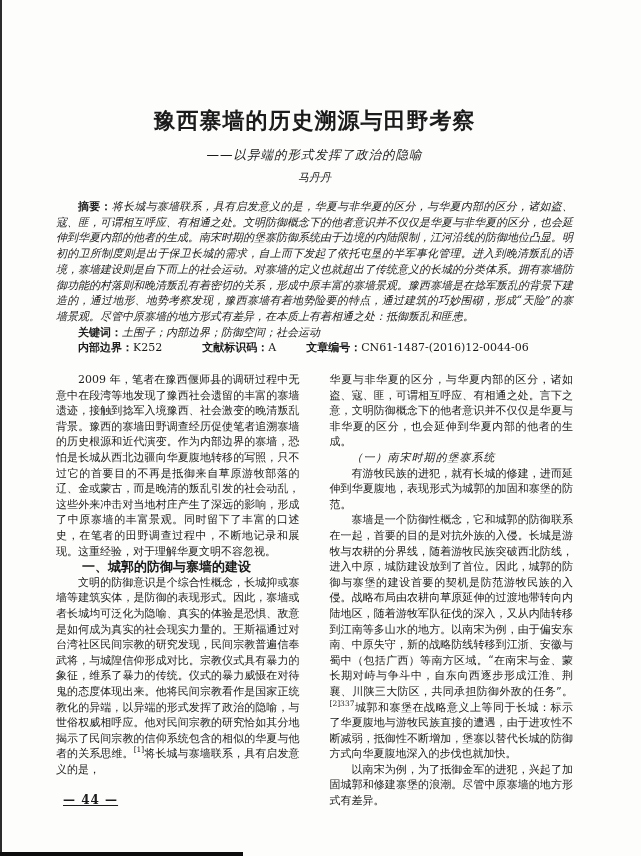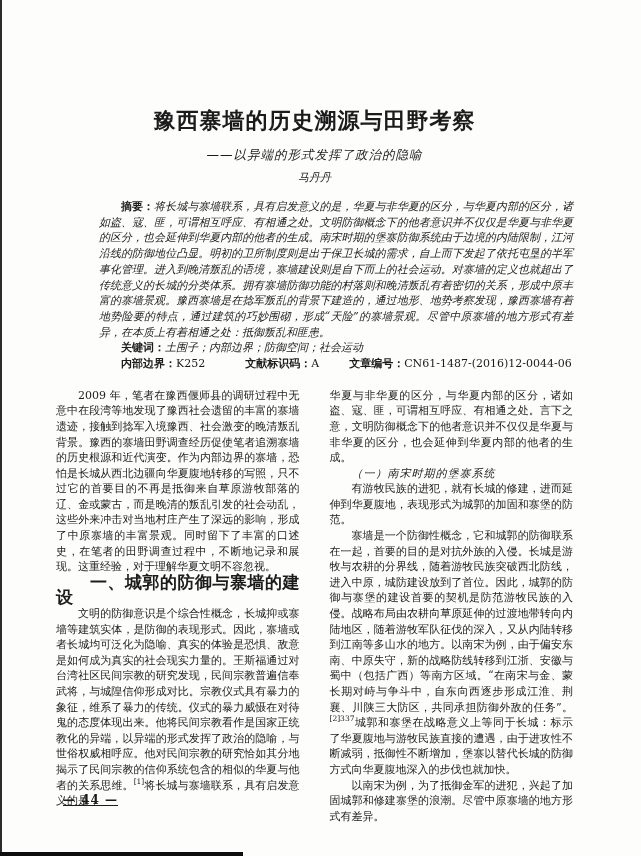--- a/index.html
+++ b/index.html
@@ -23,21 +23,21 @@
   }
   .subtitle{
     margin-top:13px;text-align:center;
     font-size:12.5px;font-style:italic;letter-spacing:1px;line-height:16px;
   }
   .author{
     margin-top:7px;text-align:center;
     font-size:11px;font-style:italic;line-height:15px;
   }
   .abstract-block{
-    margin-top:14px;font-size:11px;line-height:15.7px;text-align:justify;margin-left:43px;
+    margin-top:14px;font-size:11px;line-height:15.7px;text-align:justify;
   }
   .abstract-body{font-style:italic;}
   .abstract-block p{margin:0;text-indent:2em;}
   .lbl{
     font-style:normal;font-weight:bold;
     font-family:"Liberation Sans","DejaVu Sans",sans-serif;
   }
   .meta-line{
     margin:0;font-size:11px;line-height:15.7px;text-indent:1em;white-space:nowrap;
   }
@@ -48,21 +48,21 @@
     display:flex;gap:30px;margin-top:16px;
   }
   .col{
     width:calc(50% - 7px);font-size:11px;line-height:15.6px;text-align:justify;
   }
   .col p{margin:0;text-indent:2em;}
   .col p.no-indent{text-indent:0;}
   .sec-heading{
     margin:0;text-indent:2em;font-weight:bold;
     font-family:"Liberation Sans","DejaVu Sans",sans-serif;
-    font-size:17px;line-height:15.6px;
+    font-size:13px;line-height:15.6px;
   }
   .sub-heading{
     margin:0;text-indent:2em;font-style:italic;
     font-size:11px;line-height:15.6px;letter-spacing:1px;
   }
   sup.cite{font-size:7.5px;line-height:0;}
   .page-number{
     position:absolute;left:63px;top:793px;
     font-size:12px;font-weight:bold;letter-spacing:1px;text-decoration:underline;
   }

